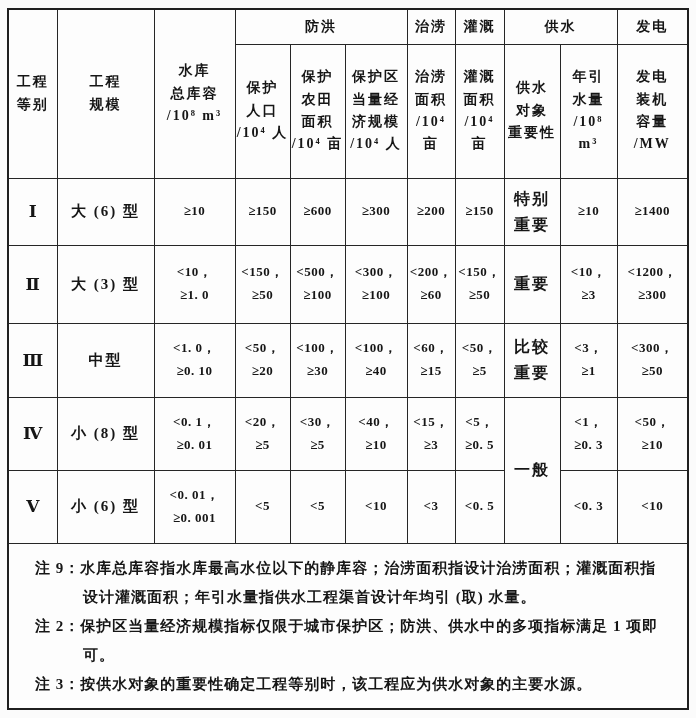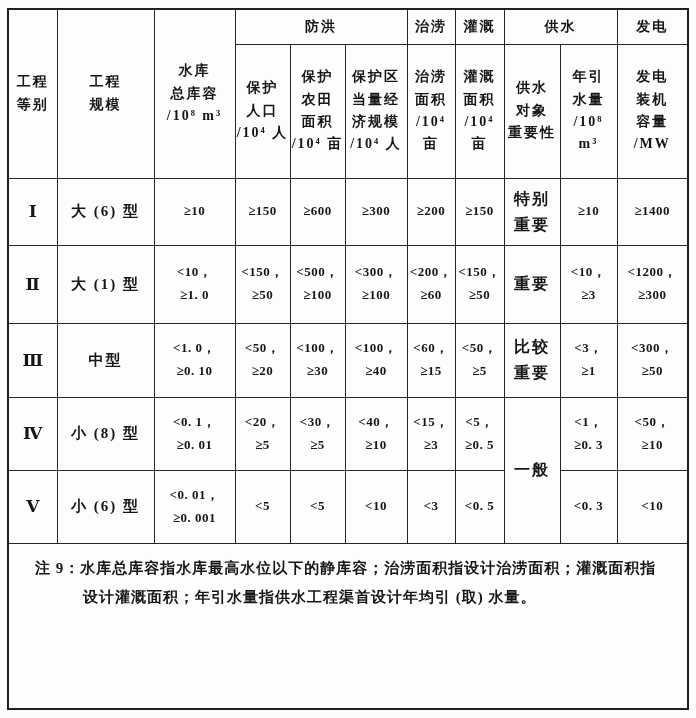--- a/index.html
+++ b/index.html
@@ -149,21 +149,21 @@
       <td class="val">≥200</td>
       <td class="val">≥150</td>
       <td class="cjk">特别
 重要</td>
       <td class="val">≥10</td>
       <td class="val">≥1400</td>
     </tr>
 
     <tr class="r2">
       <td class="grade">Ⅱ</td>
-      <td class="scale">大 (1) 型</td>
+      <td class="scale">大 (3) 型</td>
       <td class="val">&lt;10，
 ≥1. 0</td>
       <td class="val">&lt;150，
 ≥50</td>
       <td class="val">&lt;500，
 ≥100</td>
       <td class="val">&lt;300，
 ≥100</td>
       <td class="val">&lt;200，
 ≥60</td>
@@ -232,15 +232,17 @@
       <td class="val">&lt;3</td>
       <td class="val">&lt;0. 5</td>
       <td class="val">&lt;0. 3</td>
       <td class="val">&lt;10</td>
     </tr>
   </tbody>
     </table>
 
   <div class="notes">
     <p class="note"><span>注 9：</span><span>水库总库容指水库最高水位以下的静库容；治涝面积指设计治涝面积；灌溉面积指设计灌溉面积；年引水量指供水工程渠首设计年均引 (取) 水量。</span></p>
+    <p class="note"><span>注 2：</span><span>保护区当量经济规模指标仅限于城市保护区；防洪、供水中的多项指标满足 1 项即可。</span></p>
+    <p class="note"><span>注 3：</span><span>按供水对象的重要性确定工程等别时，该工程应为供水对象的主要水源。</span></p>
   </div>
 
 </div>
 
 </body></html>

